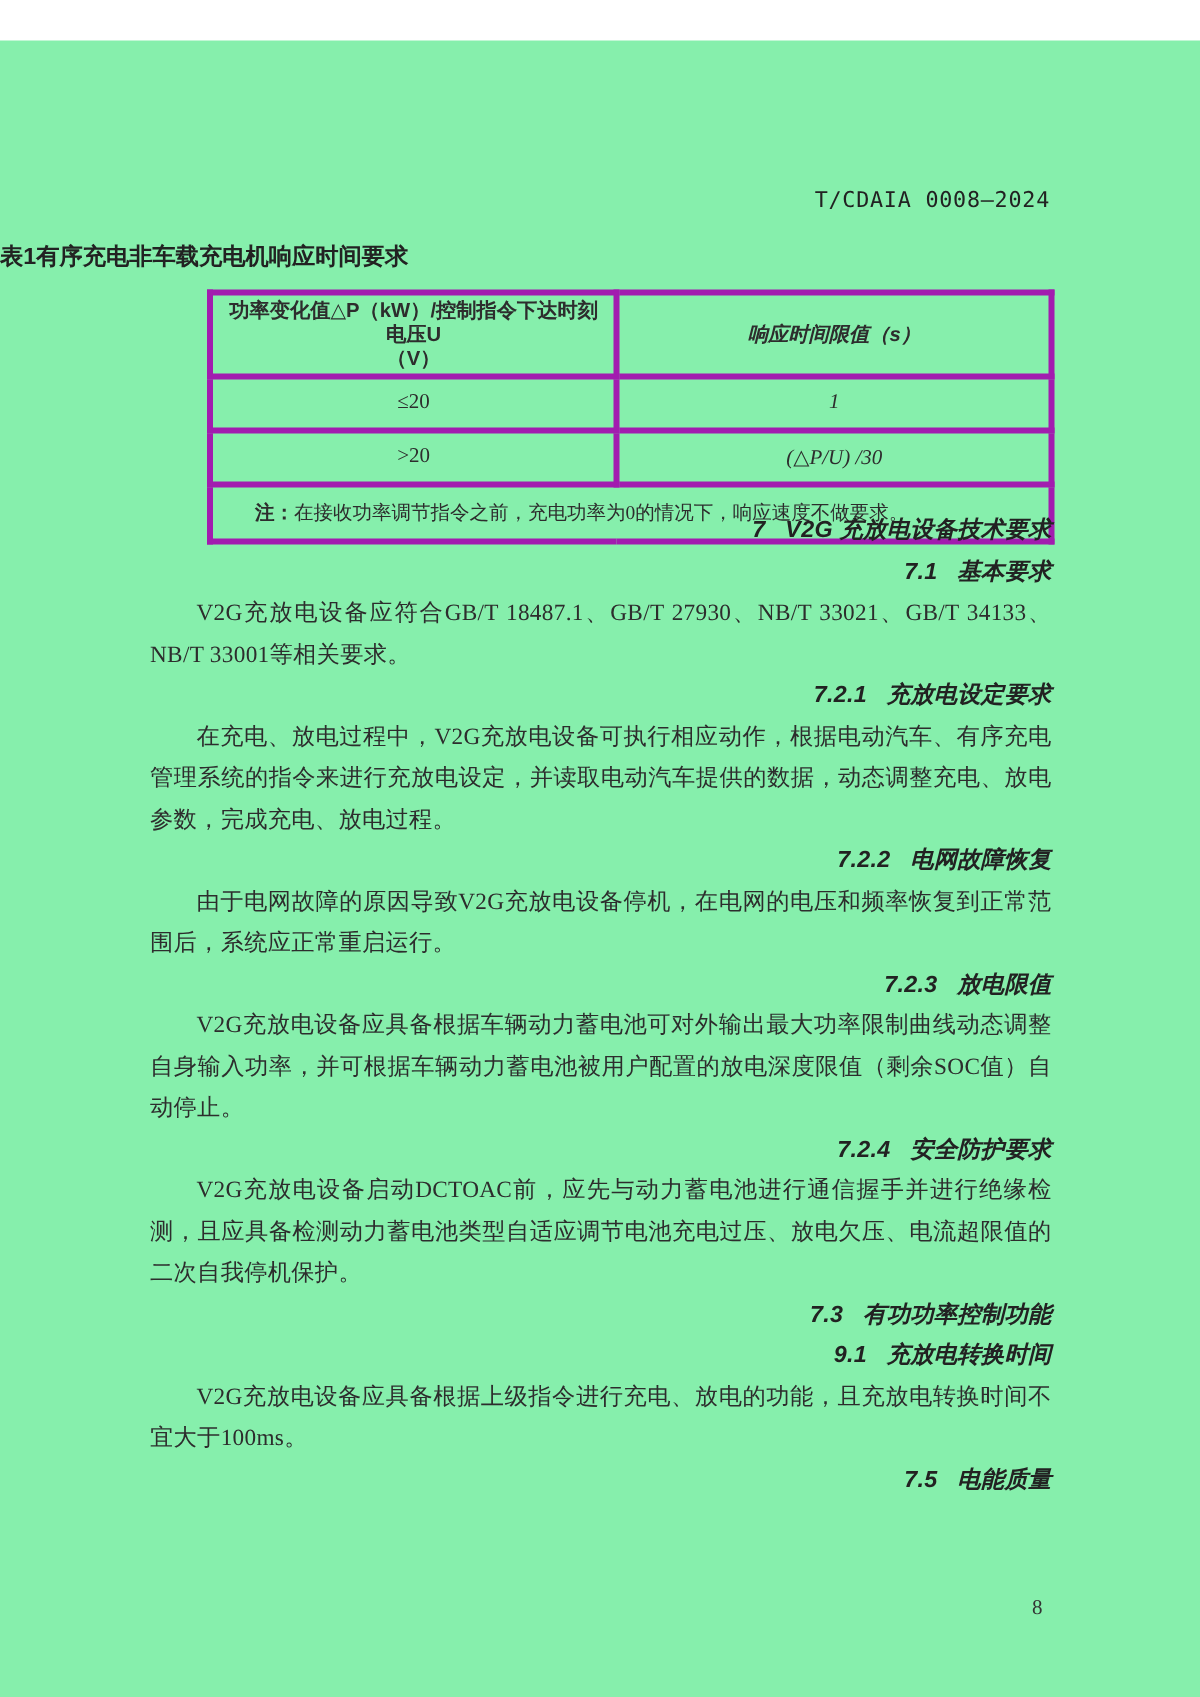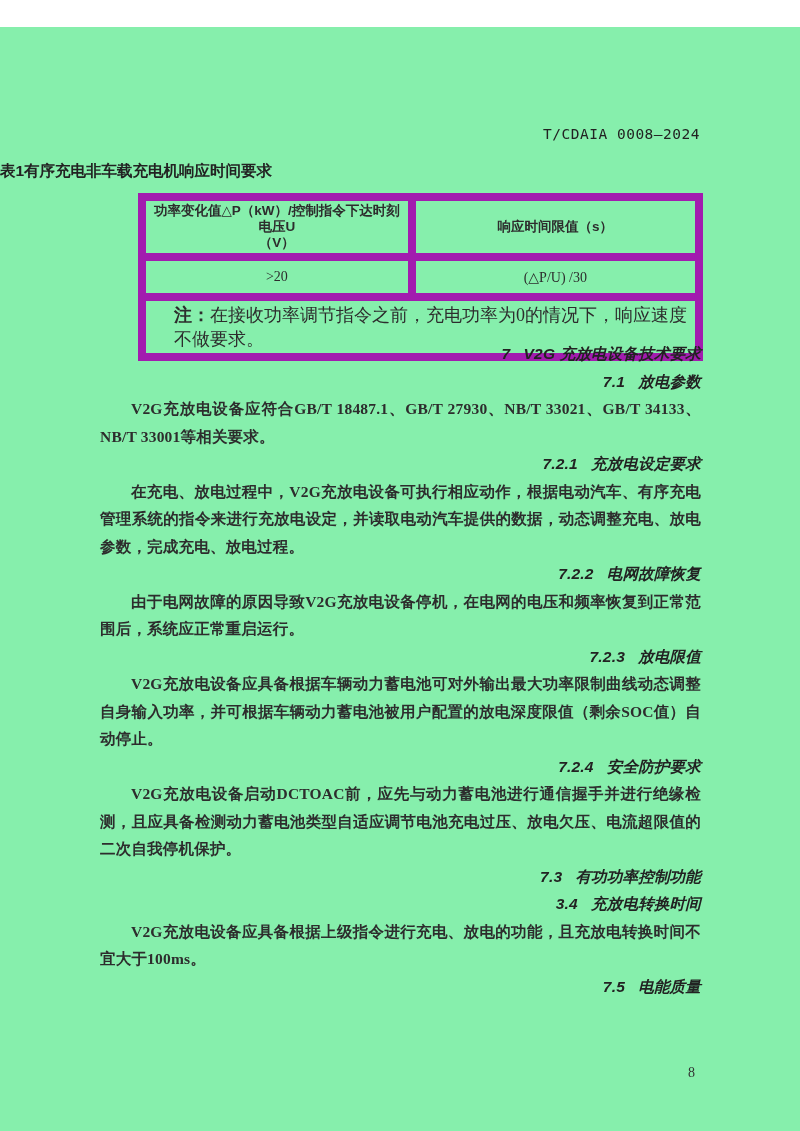--- a/index.html
+++ b/index.html
@@ -36,40 +36,40 @@
   table.resp-table {
     position: absolute;
     top: 166px;
     left: 138px;
     width: 565px;
     border-collapse: collapse;
     table-layout: fixed;
     font-size: 14px;
   }
   table.resp-table td {
-    border: 8px solid #a21caf;
+    border: 4px solid #a21caf;
     text-align: center;
     vertical-align: middle;
     padding: 2px 6px;
   }
   table.resp-table .col1 { width: 48.3%; }
-  table.resp-table .col2 { width: 51.7%; }
+  table.resp-table .col2 { width: 51.7%; font-style: italic; }
   .hdr-cell {
     font-family: "Liberation Sans", "DejaVu Sans", sans-serif;
     font-weight: 700;
     font-size: 13.5px;
     line-height: 16px;
     height: 35px;
   }
   .data-cell { height: 28px; font-family: "Liberation Serif", "DejaVu Serif", serif; }
   .note-cell {
     height: 30px;
     text-align: left !important;
     padding-left: 28px !important;
-    font-size: 18px;
+    font-size: 13px;
   }
   .note-label {
     font-family: "Liberation Sans", "DejaVu Sans", sans-serif;
     font-weight: 700;
   }
   .content {
     position: absolute;
     top: 313px;
     left: 100px;
     width: 601px;
@@ -84,21 +84,20 @@
     font-size: 15.5px;
     text-align: right;
     color: #222;
     font-style: italic;
   }
   .heading .num { margin-right: 0.85em; }
   .para {
     margin: 0;
     text-indent: 2em;
     color: #2d2d2d;
-    font-weight: bold;
   }
   .page-number {
     position: absolute;
     top: 1038px;
     left: 688px;
     font-size: 14px;
     color: #333;
   }
 </style>
 </head>
@@ -113,39 +112,43 @@
   <table class="resp-table">
     <tbody>
         <tr>
       <td class="hdr-cell col1">
         <div>功率变化值△P（kW）/控制指令下达时刻电压U</div>
         <div>（V）</div>
       </td>
       <td class="hdr-cell col2">响应时间限值（s）</td>
     </tr>
     <tr>
+      <td class="data-cell col1">≤20</td>
+      <td class="data-cell col2">1</td>
+    </tr>
+    <tr>
       <td class="data-cell col1">&gt;20</td>
       <td class="data-cell col2">(△P/U) /30</td>
     </tr>
     <tr>
       <td class="note-cell" colspan="2">
         <span class="note-label">注：</span><span>在接收功率调节指令之前，充电功率为0的情况下，响应速度不做要求。</span>
       </td>
     </tr>
   </tbody>
     </table>
 
   <div class="content">
 
     <div class="heading">
       <span class="num">7</span><span>V2G 充放电设备技术要求</span>
     </div>
 
     <div class="heading">
-      <span class="num">7.1</span><span>放电参数</span>
+      <span class="num">7.1</span><span>基本要求</span>
     </div>
     <p class="para">V2G充放电设备应符合GB/T 18487.1、GB/T 27930、NB/T 33021、GB/T 34133、NB/T 33001等相关要求。</p>
 
 
     <div class="heading">
       <span class="num">7.2.1</span><span>充放电设定要求</span>
     </div>
     <p class="para">在充电、放电过程中，V2G充放电设备可执行相应动作，根据电动汽车、有序充电管理系统的指令来进行充放电设定，并读取电动汽车提供的数据，动态调整充电、放电参数，完成充电、放电过程。</p>
 
     <div class="heading">
@@ -161,21 +164,21 @@
     <div class="heading">
       <span class="num">7.2.4</span><span>安全防护要求</span>
     </div>
     <p class="para">V2G充放电设备启动DCTOAC前，应先与动力蓄电池进行通信握手并进行绝缘检测，且应具备检测动力蓄电池类型自适应调节电池充电过压、放电欠压、电流超限值的二次自我停机保护。</p>
 
     <div class="heading">
       <span class="num">7.3</span><span>有功功率控制功能</span>
     </div>
 
     <div class="heading">
-      <span class="num">3.4</span><span>充放电转换时间</span>
+      <span class="num">9.1</span><span>充放电转换时间</span>
     </div>
     <p class="para">V2G充放电设备应具备根据上级指令进行充电、放电的功能，且充放电转换时间不宜大于100ms。</p>
 
     <div class="heading">
       <span class="num">7.5</span><span>电能质量</span>
     </div>
 
   </div>
 
   <div class="page-number">8</div>

